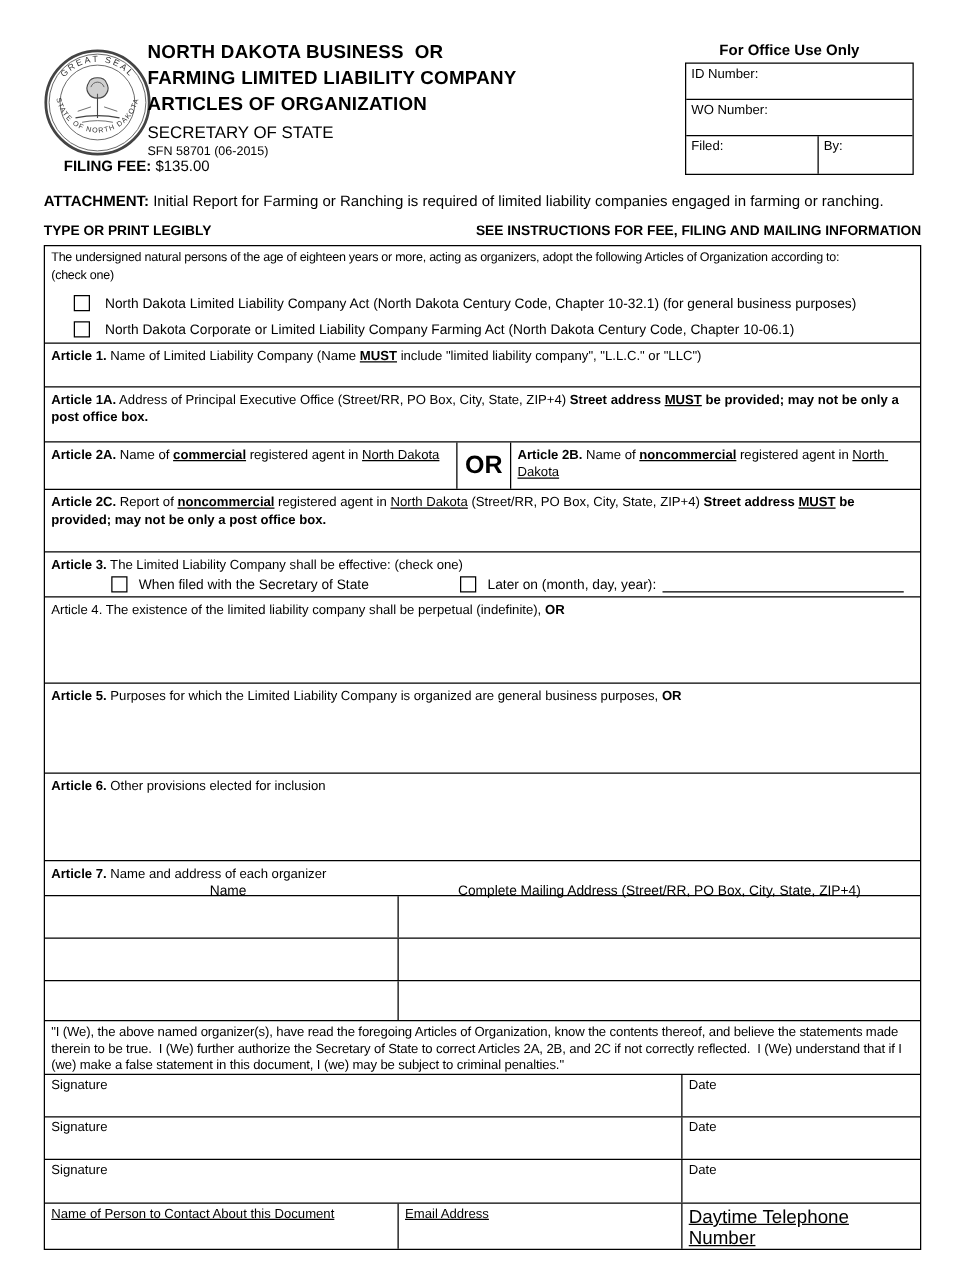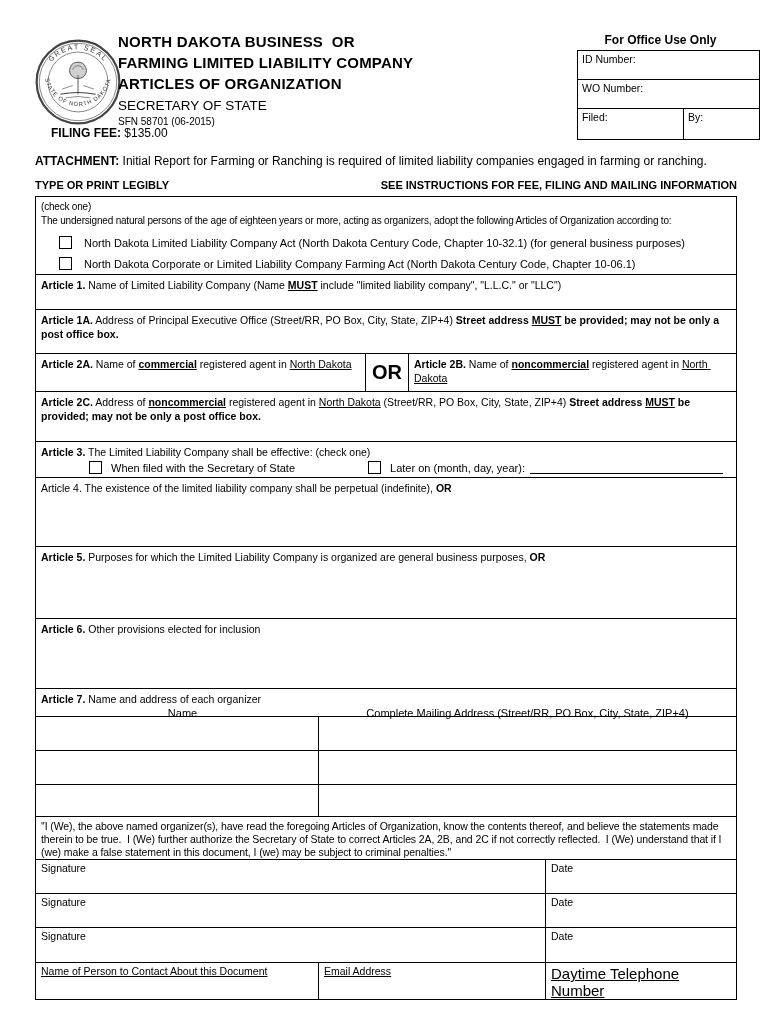--- a/index.html
+++ b/index.html
@@ -7,21 +7,21 @@
   body { width:770px; height:1024px; font-family:"Liberation Sans", sans-serif; color:#000; position:relative; overflow:hidden; }
   .page { position:relative; width:770px; height:1024px; background:#fff; }
 
   
   .seal { position:absolute; left:33px; top:38px; width:90px; height:88px; }
   .title-block { position:absolute; left:118px; top:31px; }
   .title-line { font-size:15px; font-weight:bold; line-height:21px; white-space:pre-wrap; letter-spacing:0.2px; }
   .agency { font-size:13.5px; line-height:19px; margin-top:2px; }
   .sfn { font-size:10px; line-height:14px; }
 
-  .office-box-wrap { position:absolute; left:577px; top:33px; width:167px; }
+  .office-box-wrap { position:absolute; left:548px; top:33px; width:167px; }
   .office-title { font-size:12px; font-weight:bold; text-align:center; margin-bottom:3px; }
   .office-box { border:1.5px solid #000; width:183px; }
   .office-row { height:29px; border-bottom:1px solid #000; font-size:10.5px; padding:2px 4px; }
   .office-row:last-child { border-bottom:none; }
   .office-split { display:flex; height:30px; }
   .office-cell { font-size:10.5px; padding:2px 4px; }
   .office-cell.filed { width:106px; border-right:1px solid #000; }
   .office-cell.by { flex:1; }
 
   .filing-fee { position:absolute; left:35px; top:126px; font-size:12px; white-space:pre-wrap;padding-left:16px; }
@@ -132,22 +132,22 @@
   <div class="attachment"><span class="bold">ATTACHMENT:</span><span> Initial Report for Farming or Ranching is required of limited liability companies engaged in farming or ranching.</span></div>
 
   <div class="instructions-bar">
     <span>TYPE OR PRINT LEGIBLY</span>
     <span>SEE INSTRUCTIONS FOR FEE, FILING AND MAILING INFORMATION</span>
   </div>
 
   <div class="main-table">
 
     <div class="trow r-preamble pad">
+      <div class="rich small10">The undersigned natural persons of the age of eighteen years or more, acting as organizers, adopt the following Articles of Organization according to:</div>
       <div class="rich small10">(check one)</div>
-      <div class="rich small10">The undersigned natural persons of the age of eighteen years or more, acting as organizers, adopt the following Articles of Organization according to:</div>
       <div class="opt-line">
         <div class="checkbox"></div>
         <div class="opt-label">North Dakota Limited Liability Company Act (North Dakota Century Code, Chapter 10-32.1) (for general business purposes)</div>
       </div>
       <div class="opt-line">
         <div class="checkbox"></div>
         <div class="opt-label">North Dakota Corporate or Limited Liability Company Farming Act (North Dakota Century Code, Chapter 10-06.1)</div>
       </div>
     </div>
 
@@ -167,21 +167,21 @@
         <div class="fill" style="height:12px;"></div>
       </div>
       <div class="cell-or">OR</div>
       <div class="cell-2b pad">
         <div class="rich"><span class="lbl">Article 2B.</span><span> Name of </span><span class="bu">noncommercial</span><span> registered agent in </span><span class="u">North Dakota</span></div>
         <div class="fill" style="height:10px;"></div>
       </div>
     </div>
 
     <div class="trow r-art2c pad">
-      <div class="rich"><span class="lbl">Article 2C.</span><span> Address of </span><span class="bu">noncommercial</span><span> registered agent in </span><span class="u">North Dakota</span><span> (Street/RR, PO Box, City, State, ZIP+4) </span><span class="lbl">Street address </span><span class="bu">MUST</span><span class="lbl"> be provided; may not be only a post office box.</span></div>
+      <div class="rich"><span class="lbl">Article 2C.</span><span> Report of </span><span class="bu">noncommercial</span><span> registered agent in </span><span class="u">North Dakota</span><span> (Street/RR, PO Box, City, State, ZIP+4) </span><span class="lbl">Street address </span><span class="bu">MUST</span><span class="lbl"> be provided; may not be only a post office box.</span></div>
       <div class="fill" style="height:14px;"></div>
     </div>
 
     <div class="trow r-art3 pad">
       <div class="rich"><span class="lbl">Article 3.</span><span> The Limited Liability Company shall be effective: (check one)</span></div>
       <div class="art3-line2">
         <div class="checkbox"></div>
         <div class="art3-opt">When filed with the Secretary of State</div>
         <div class="gap-art3"></div>
         <div class="checkbox"></div>

